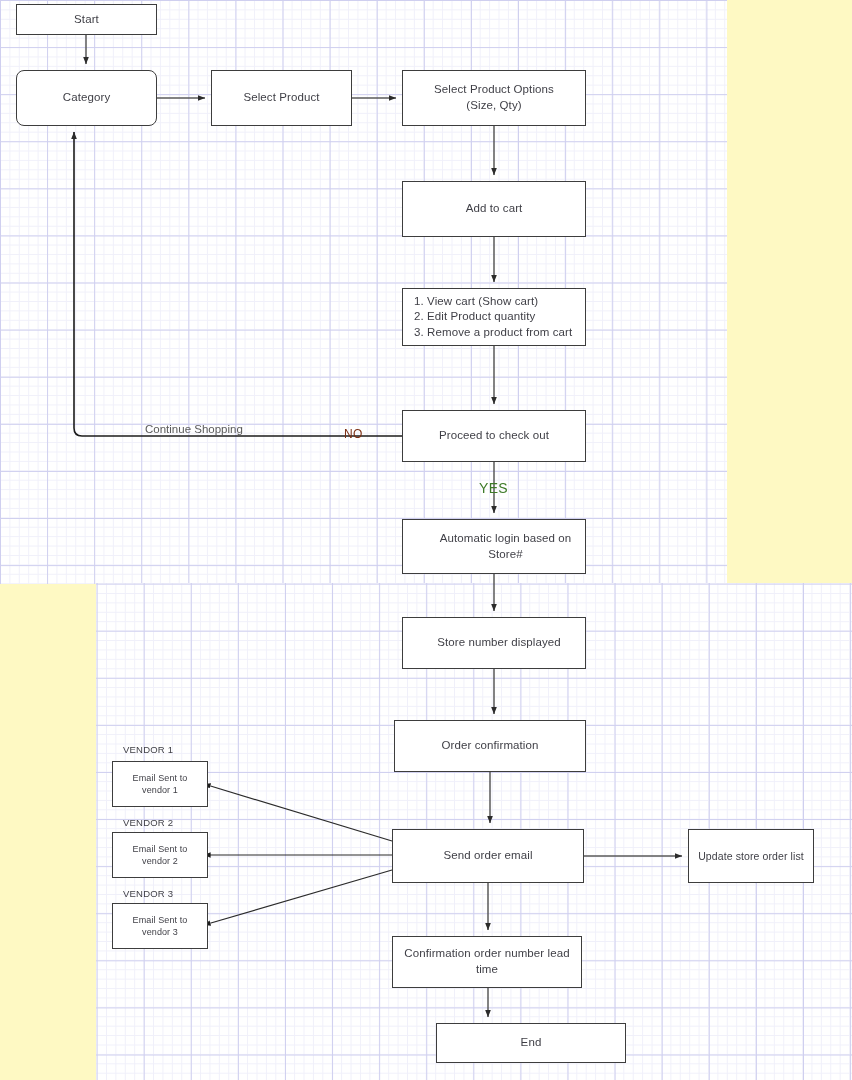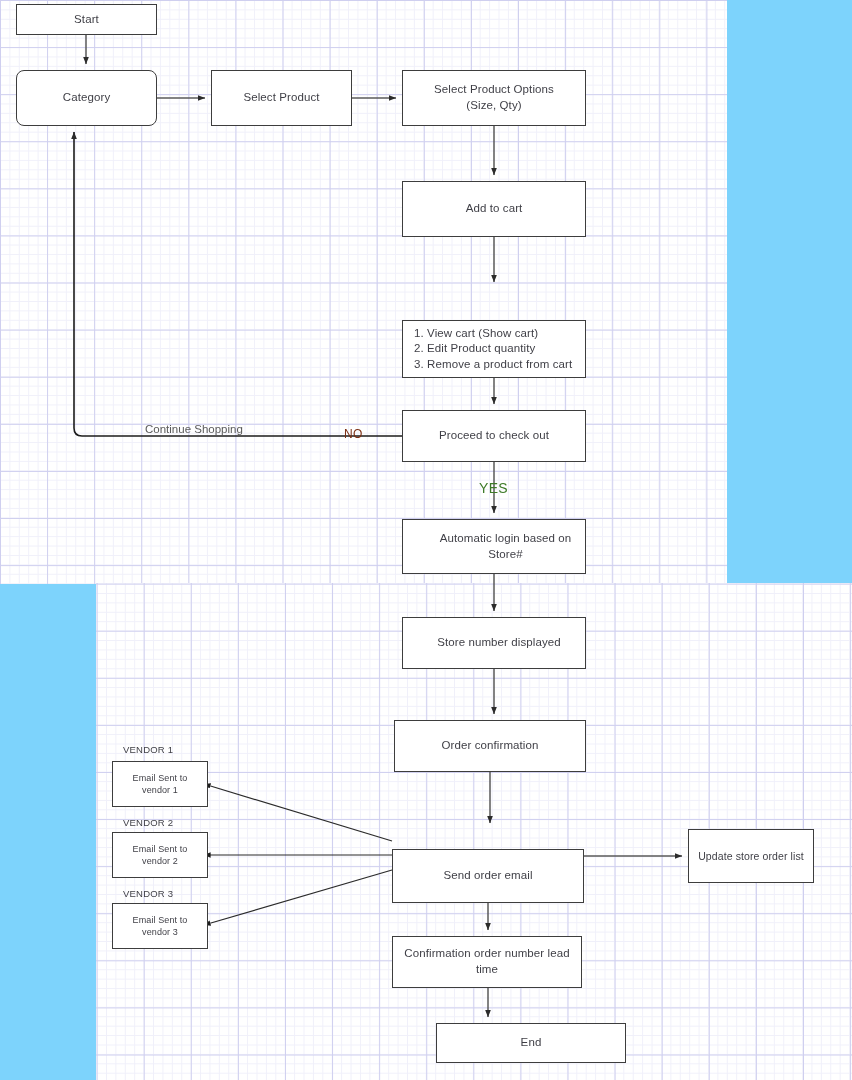--- a/index.html
+++ b/index.html
@@ -8,21 +8,21 @@
     padding: 0;
     background: #ffffff;
   }
   body {
     font-family: "Liberation Sans", sans-serif;
   }
   #canvas {
     position: relative;
     width: 852px;
     height: 1080px;
-    background: #7dd3fc;
+    background: #fef9c3;
     overflow: hidden;
   }
   
   .grid-page {
     position: absolute;
     background-color: #ffffff;
     background-image:
       linear-gradient(to right, #cfcfef 1px, transparent 1px),
       linear-gradient(to bottom, #cfcfef 1px, transparent 1px),
       linear-gradient(to right, #f0f0fa 1px, transparent 1px),
@@ -58,21 +58,20 @@
   .node.small {
     font-size: 9px;
     line-height: 1.35;
     border-width: 1.4px;
     margin-left: 11px;
   }
   .node.listbox {
     justify-content: flex-start;
     text-align: left;
     padding-left: 11px;
-    margin-top: 32px;
   }
   
   .label {
     position: absolute;
     font-size: 11.5px;
     color: #5a5a5a;
     white-space: nowrap;
   }
   .label.vendor {
     font-size: 9.5px;
@@ -159,21 +158,21 @@
 
   <div class="node" style="left:402px; top:410px;  width:184px; height:52px;">Proceed to check out</div>
 
   <div class="node" style="left:402px; top:519px;  width:184px; height:55px;padding-left:29px;">Automatic login based on
 Store#</div>
 
   <div class="node" style="left:402px; top:617px;  width:184px; height:52px;padding-left:16px;">Store number displayed</div>
 
   <div class="node" style="left:394px; top:720px;  width:192px; height:52px;">Order confirmation</div>
 
-  <div class="node" style="left:392px; top:849px;  width:192px; height:54px;">Send order  email</div>
+  <div class="node" style="left:392px; top:829px;  width:192px; height:54px;">Send order  email</div>
 
   <div class="node" style="left:688px; top:829px;  width:126px; height:54px; font-size:10.5px;">Update store order list</div>
 
   <div class="node" style="left:392px; top:936px;  width:190px; height:52px;">Confirmation order number lead
 time</div>
 
   <div class="node" style="left:392px; top:1023px; width:190px; height:40px;margin-left:44px;">End</div>
 
   <div class="node small" style="left:101px; top:761px;  width:96px;  height:46px;">Email Sent to
 vendor 1</div>

